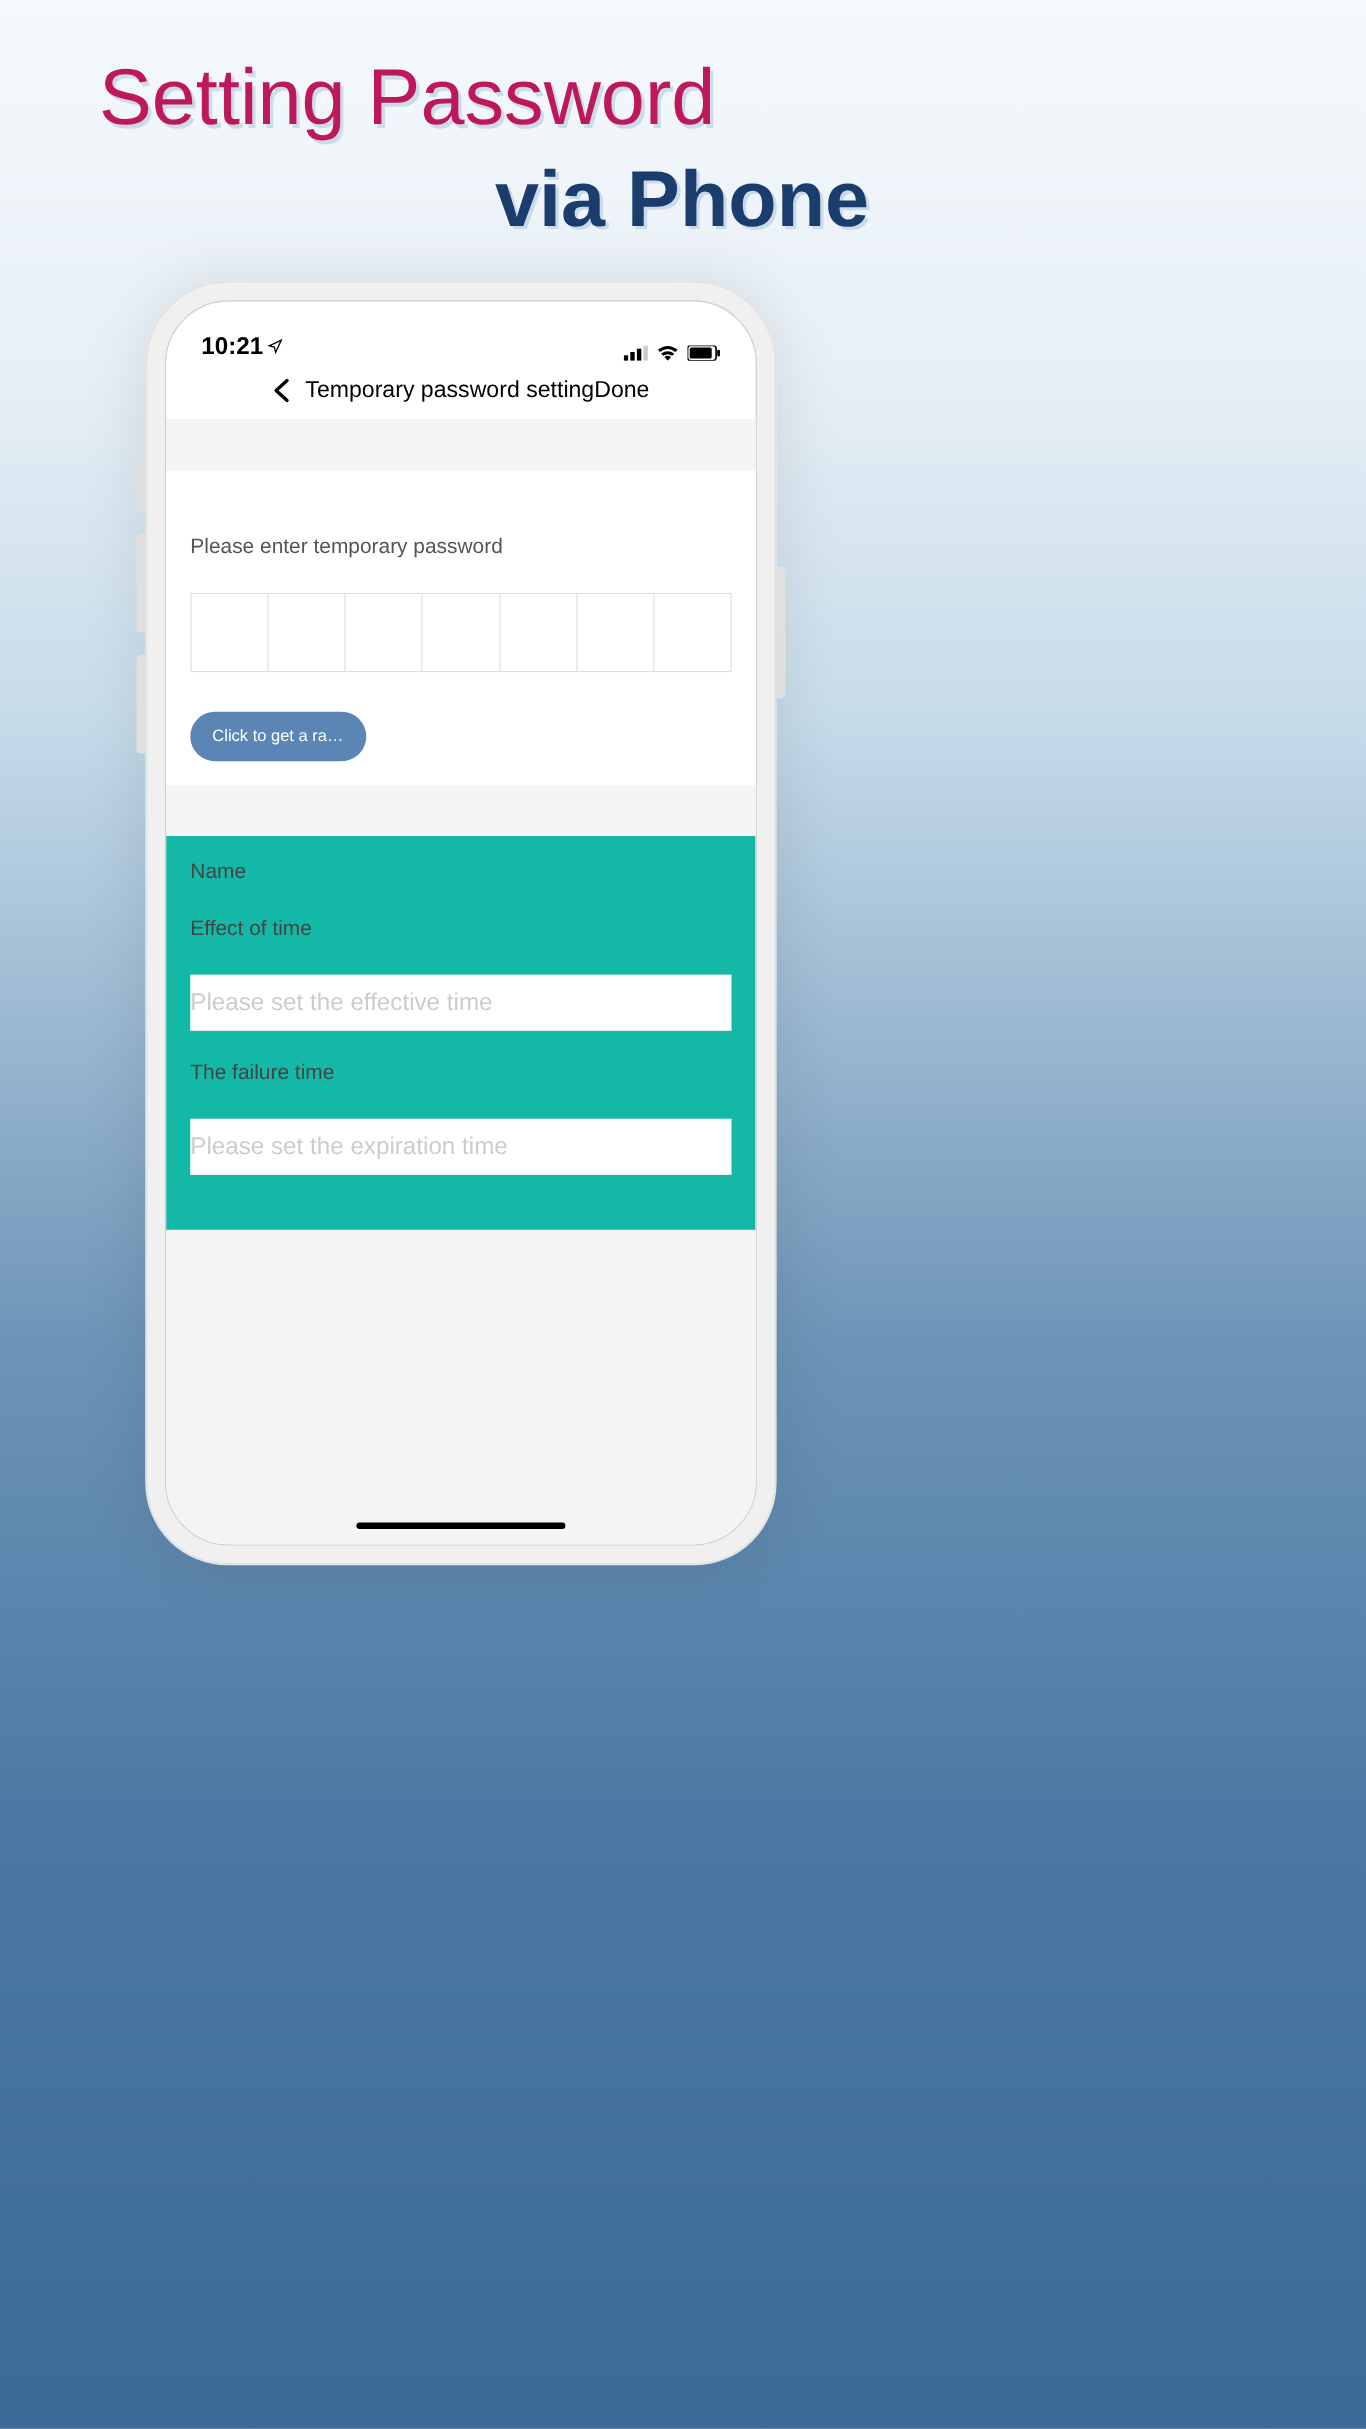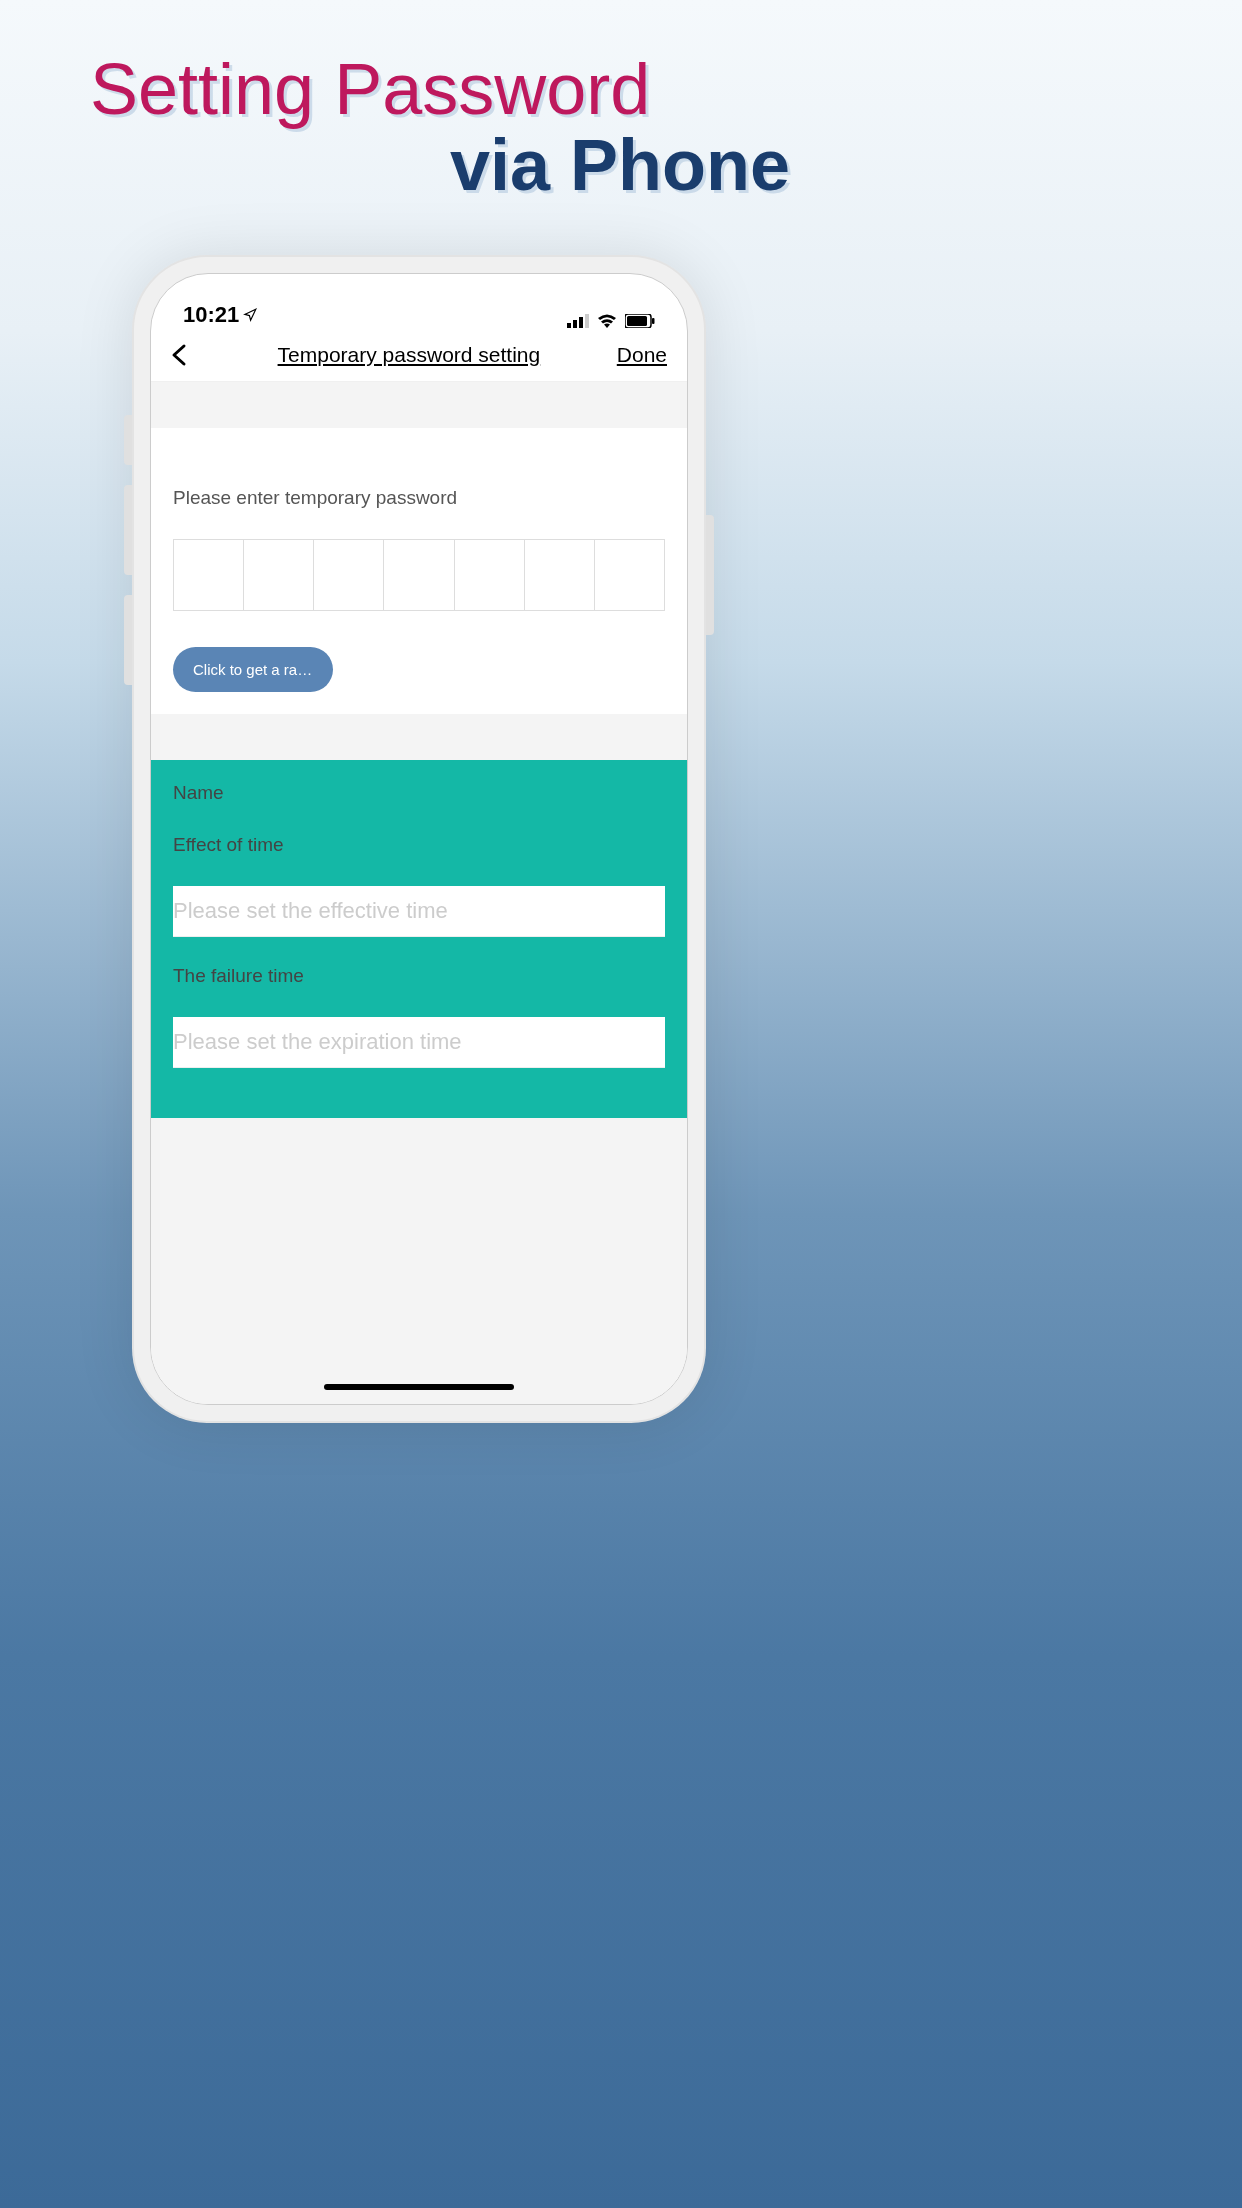--- a/index.html
+++ b/index.html
@@ -22,21 +22,21 @@
       top: 48px;
       left: 90px;
       font-size: 72px;
       font-weight: 400;
       color: #be185d;
       text-shadow: 3px 3px 0 rgba(150, 180, 210, 0.4);
     }
     
     .promo-title-2 {
       position: absolute;
-      top: 124px;
+      top: 140px;
       left: 450px;
       font-size: 72px;
       font-weight: 600;
       color: #1a3d6d;
       text-shadow: 3px 3px 0 rgba(150, 180, 210, 0.4);
     }
     
     .phone-frame {
       position: absolute;
       top: 255px;
@@ -126,24 +126,23 @@
     }
     
     .signal-icon svg, .wifi-icon svg, .battery-icon svg, .location-icon svg {
       display: block;
     }
     
     .nav-bar {
       height: 54px;
       display: flex;
       align-items: center;
-      justify-content: space-between;
+      justify-content: center;
       padding: 0 20px;
       border-bottom: 1px solid #f0f0f0;
-      text-decoration: underline;
     }
     
     .back-btn {
       width: 30px;
       display: flex;
       justify-content: flex-start;
     }
     
     .nav-title {
       font-size: 21px;

